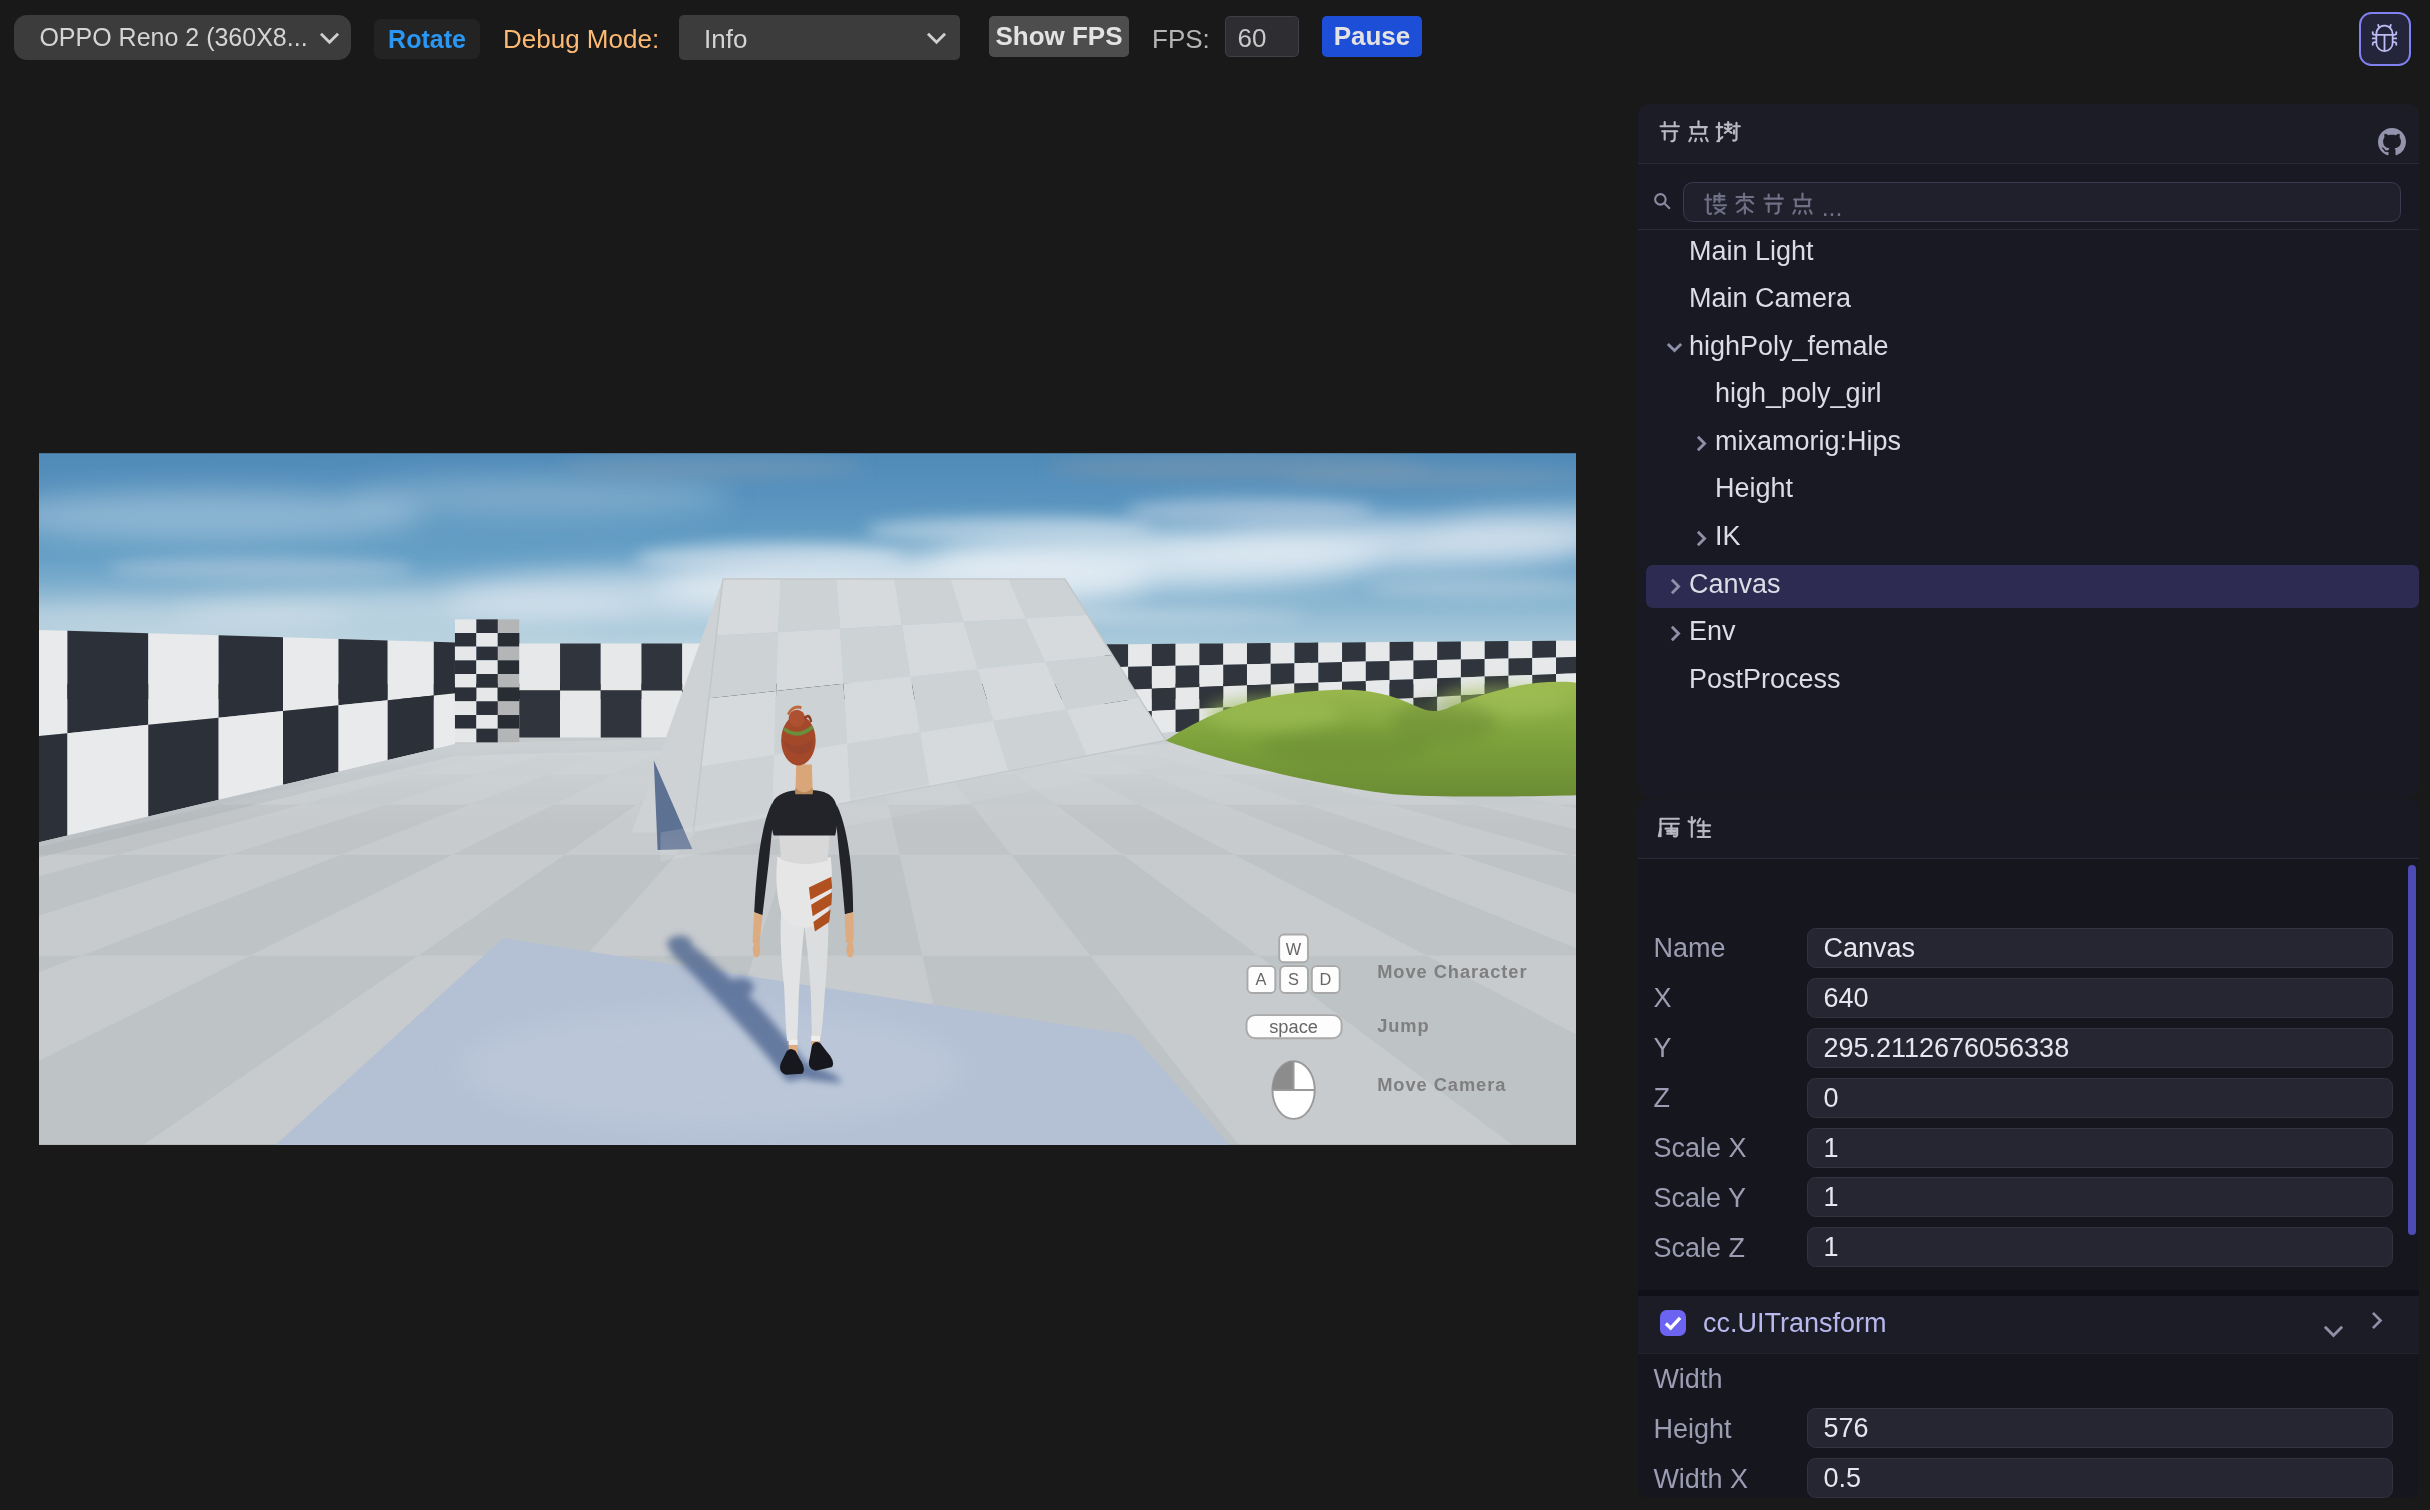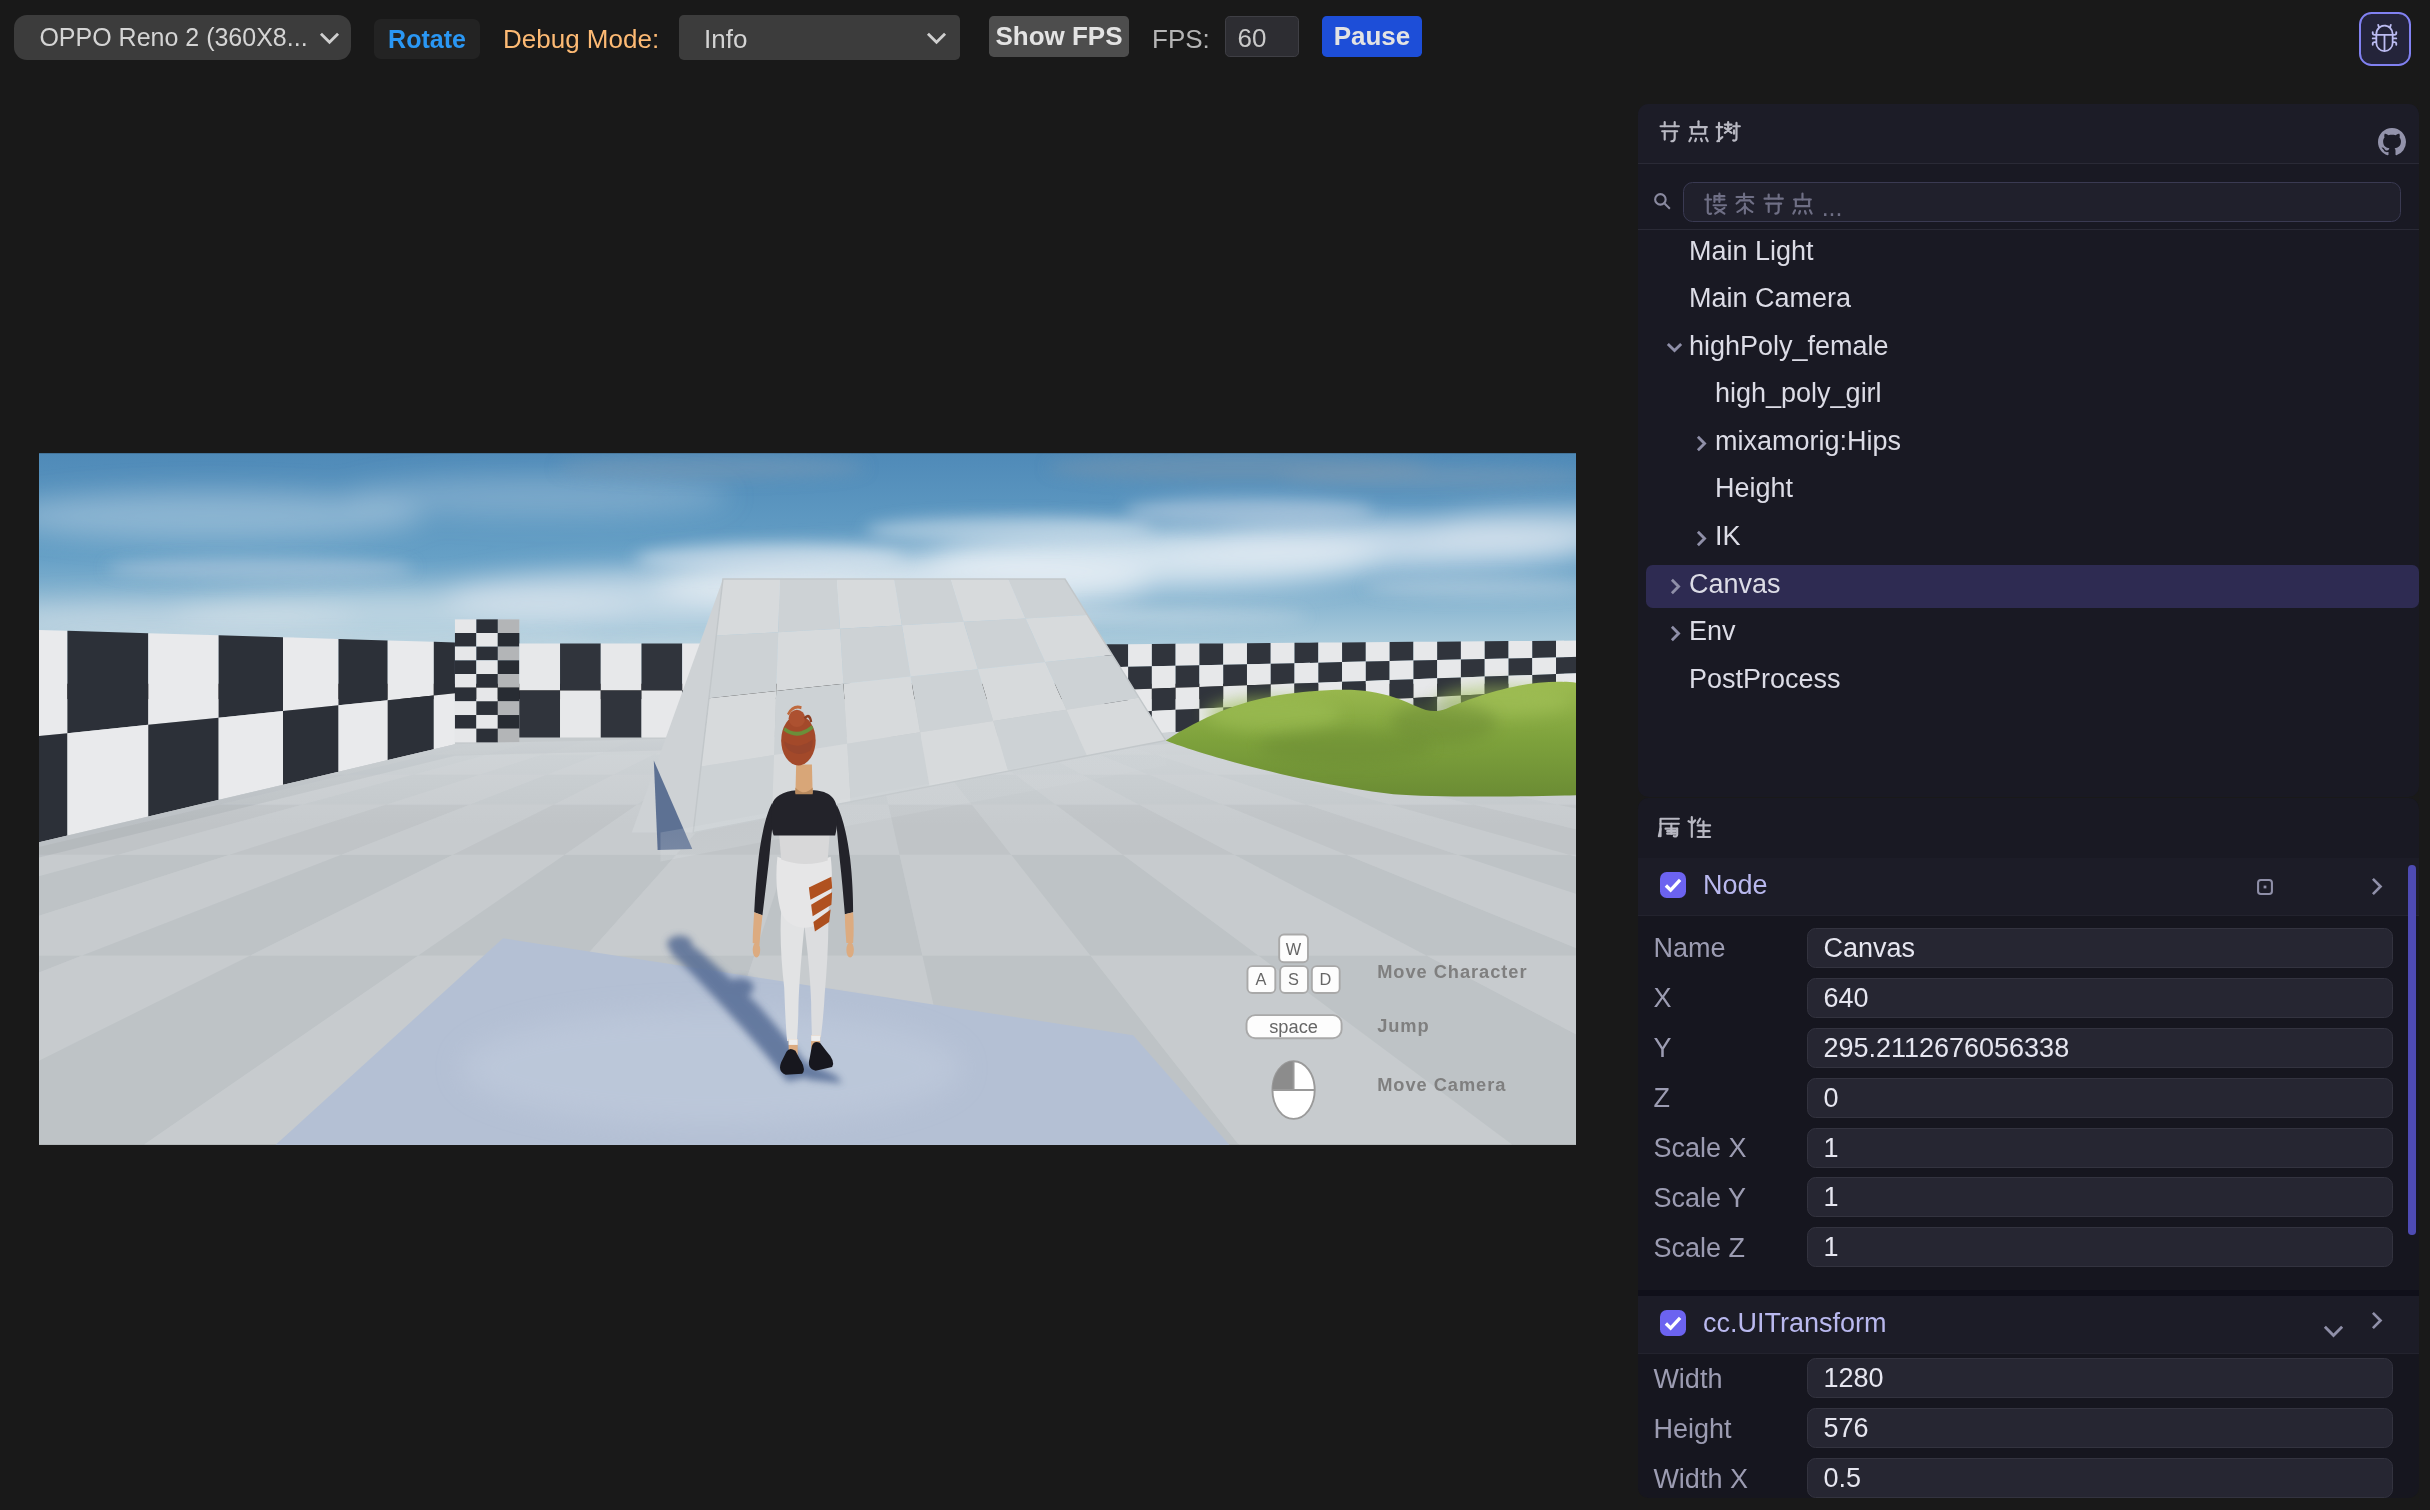--- a/index.html
+++ b/index.html
@@ -855,34 +855,20 @@
             <path d="M17,5 L14,10" stroke-linecap="round" fill="none"></path>
             <path d="M14,13 H29" stroke-linecap="round" fill="none"></path>
             <path d="M21,8 V27" stroke-linecap="round" fill="none"></path>
             <path d="M15,20 H28" stroke-linecap="round" fill="none"></path>
             <path d="M14,27 H29" stroke-linecap="round" fill="none"></path>
           </g>
         </g>
       </svg>
   </div>
 
-<div style="position:absolute;left:0px;top:60px;width:781px;height:57px;background:#1c1c27;border-bottom:1.9px solid #23232e;">
-  <div style="position:absolute;left:22px;top:14.4px;width:26px;height:26px;background:#6c63f0;border-radius:6.7px;"></div>
-  <svg style="position:absolute;left:25px;top:18px" width="20" height="18" viewBox="0 0 21 19">
-        <path d="M3,10 L8,15 L18,4" stroke="#fff" stroke-width="3.5" fill="none"></path>
-      </svg>
-  <div style="position:absolute;left:65px;top:11.5px;font-size:27px;color:#b9b8ee;">Node</div>
-  <svg style="position:absolute;left:618px;top:20px" width="18" height="18" viewBox="0 0 26 26">
-        <rect x="3" y="3" width="20" height="20" rx="4" stroke="#8f8fa8" stroke-width="3" fill="none"></rect>
-        <rect x="11" y="11" width="4" height="4" fill="#8f8fa8"></rect>
-      </svg>
-  <svg style="position:absolute;left:732px;top:19px" width="14.4" height="19" viewBox="0 0 15 20">
-        <path d="M3,2 L11,10 L3,18" stroke="#8f8fa8" stroke-width="2.8" fill="none"></path>
-      </svg>
-</div>
   <div style="position:absolute;left:15.4px;top:135px;font-size:27px;color:#9c9cb2;">Name</div>
 <div style="position:absolute;left:169px;top:130px;width:586px;height:40px;background:#262632;border:1.9px solid #33333f;border-radius:8.6px;box-sizing:border-box;">
 <div style="position:absolute;left:15.4px;top:3.8px;font-size:27px;color:#e6e6f0;">Canvas</div>
     </div>
     <div style="position:absolute;left:15.4px;top:185px;font-size:27px;color:#9c9cb2;">X</div>
 <div style="position:absolute;left:169px;top:180px;width:586px;height:40px;background:#262632;border:1.9px solid #33333f;border-radius:8.6px;box-sizing:border-box;">
 <div style="position:absolute;left:15.4px;top:3.8px;font-size:27px;color:#e6e6f0;">640</div>
     </div>
     <div style="position:absolute;left:15.4px;top:235px;font-size:27px;color:#9c9cb2;">Y</div>
 <div style="position:absolute;left:169px;top:230px;width:586px;height:40px;background:#262632;border:1.9px solid #33333f;border-radius:8.6px;box-sizing:border-box;">
@@ -898,23 +884,20 @@
     </div>
     <div style="position:absolute;left:15.4px;top:385px;font-size:27px;color:#9c9cb2;">Scale Y</div>
 <div style="position:absolute;left:169px;top:379px;width:586px;height:40px;background:#262632;border:1.9px solid #33333f;border-radius:8.6px;box-sizing:border-box;">
 <div style="position:absolute;left:15.4px;top:3.8px;font-size:27px;color:#e6e6f0;">1</div>
     </div>
     <div style="position:absolute;left:15.4px;top:435px;font-size:27px;color:#9c9cb2;">Scale Z</div>
 <div style="position:absolute;left:169px;top:429px;width:586px;height:40px;background:#262632;border:1.9px solid #33333f;border-radius:8.6px;box-sizing:border-box;">
 <div style="position:absolute;left:15.4px;top:3.8px;font-size:27px;color:#e6e6f0;">1</div>
     </div>
     <div style="position:absolute;left:15.4px;top:566px;font-size:27px;color:#9c9cb2;">Width</div>
-<div style="position:absolute;left:169px;top:560px;width:586px;height:40px;background:#262632;border:1.9px solid #33333f;border-radius:8.6px;box-sizing:border-box;">
-<div style="position:absolute;left:15.4px;top:3.8px;font-size:27px;color:#e6e6f0;">1280</div>
-    </div>
     <div style="position:absolute;left:15.4px;top:616px;font-size:27px;color:#9c9cb2;">Height</div>
 <div style="position:absolute;left:169px;top:610px;width:586px;height:40px;background:#262632;border:1.9px solid #33333f;border-radius:8.6px;box-sizing:border-box;">
 <div style="position:absolute;left:15.4px;top:3.8px;font-size:27px;color:#e6e6f0;">576</div>
     </div>
     <div style="position:absolute;left:15.4px;top:666px;font-size:27px;color:#9c9cb2;">Width X</div>
 <div style="position:absolute;left:169px;top:660px;width:586px;height:40px;background:#262632;border:1.9px solid #33333f;border-radius:8.6px;box-sizing:border-box;">
 <div style="position:absolute;left:15.4px;top:3.8px;font-size:27px;color:#e6e6f0;">0.5</div>
     </div>
 
 <div style="position:absolute;left:0px;top:492px;width:781px;height:5.8px;background:#10101a;"></div>

